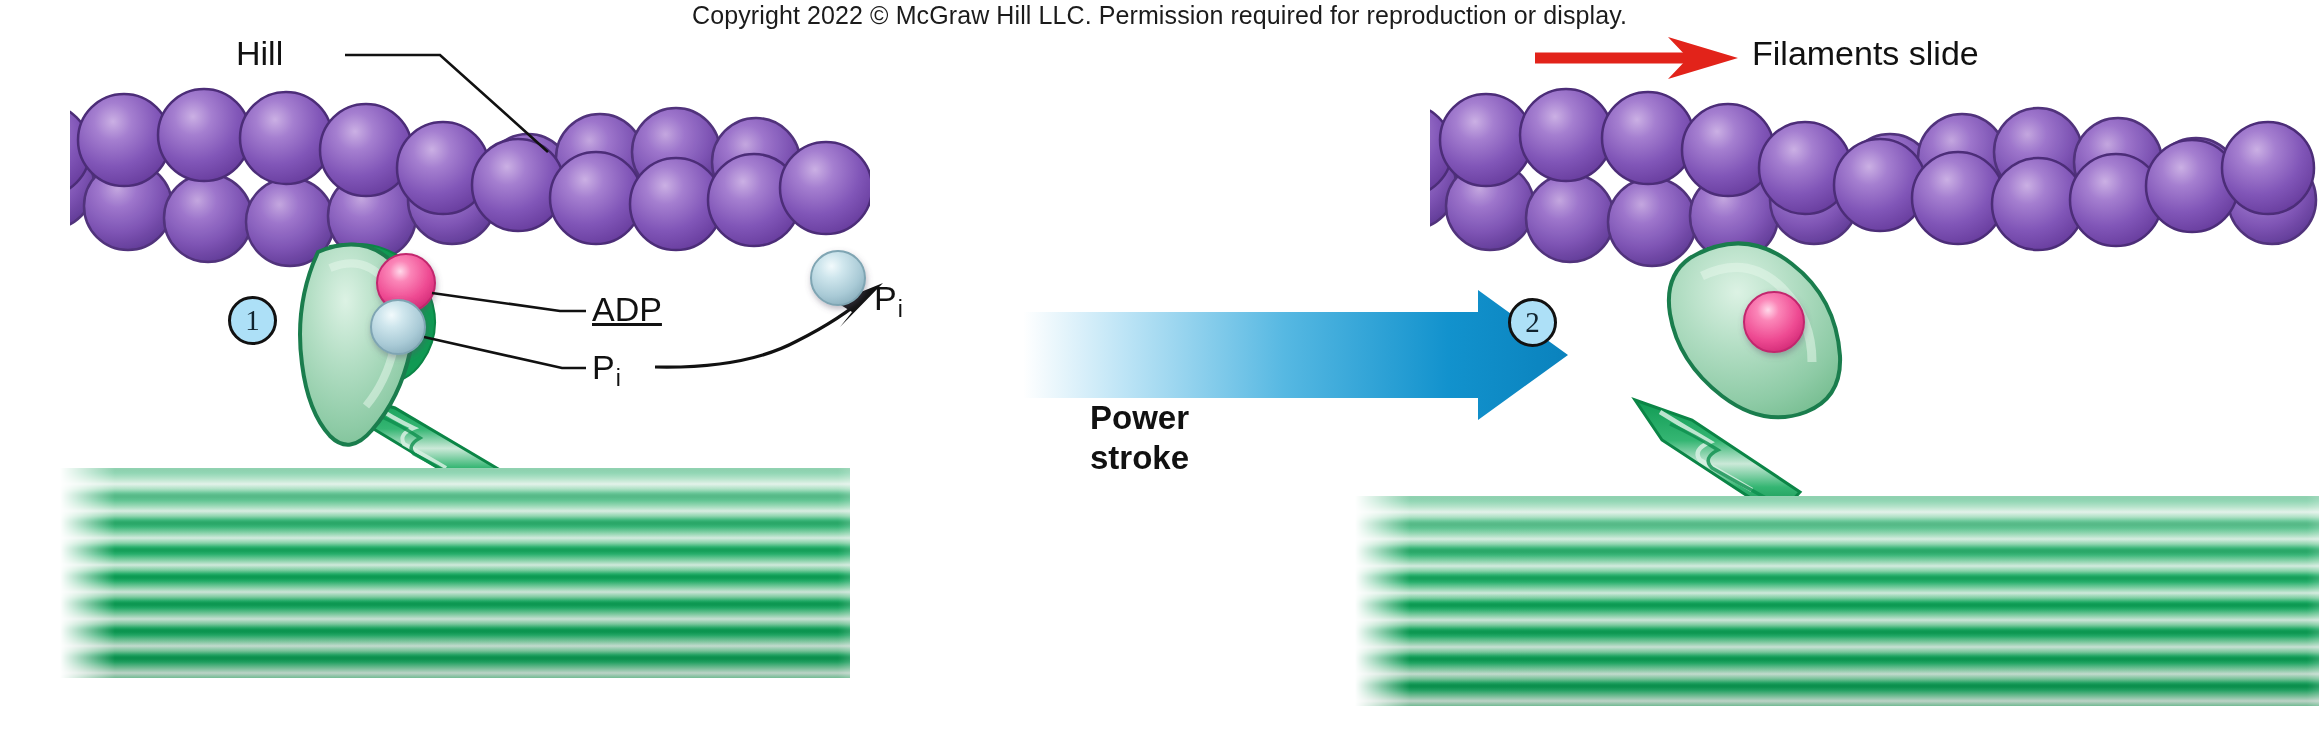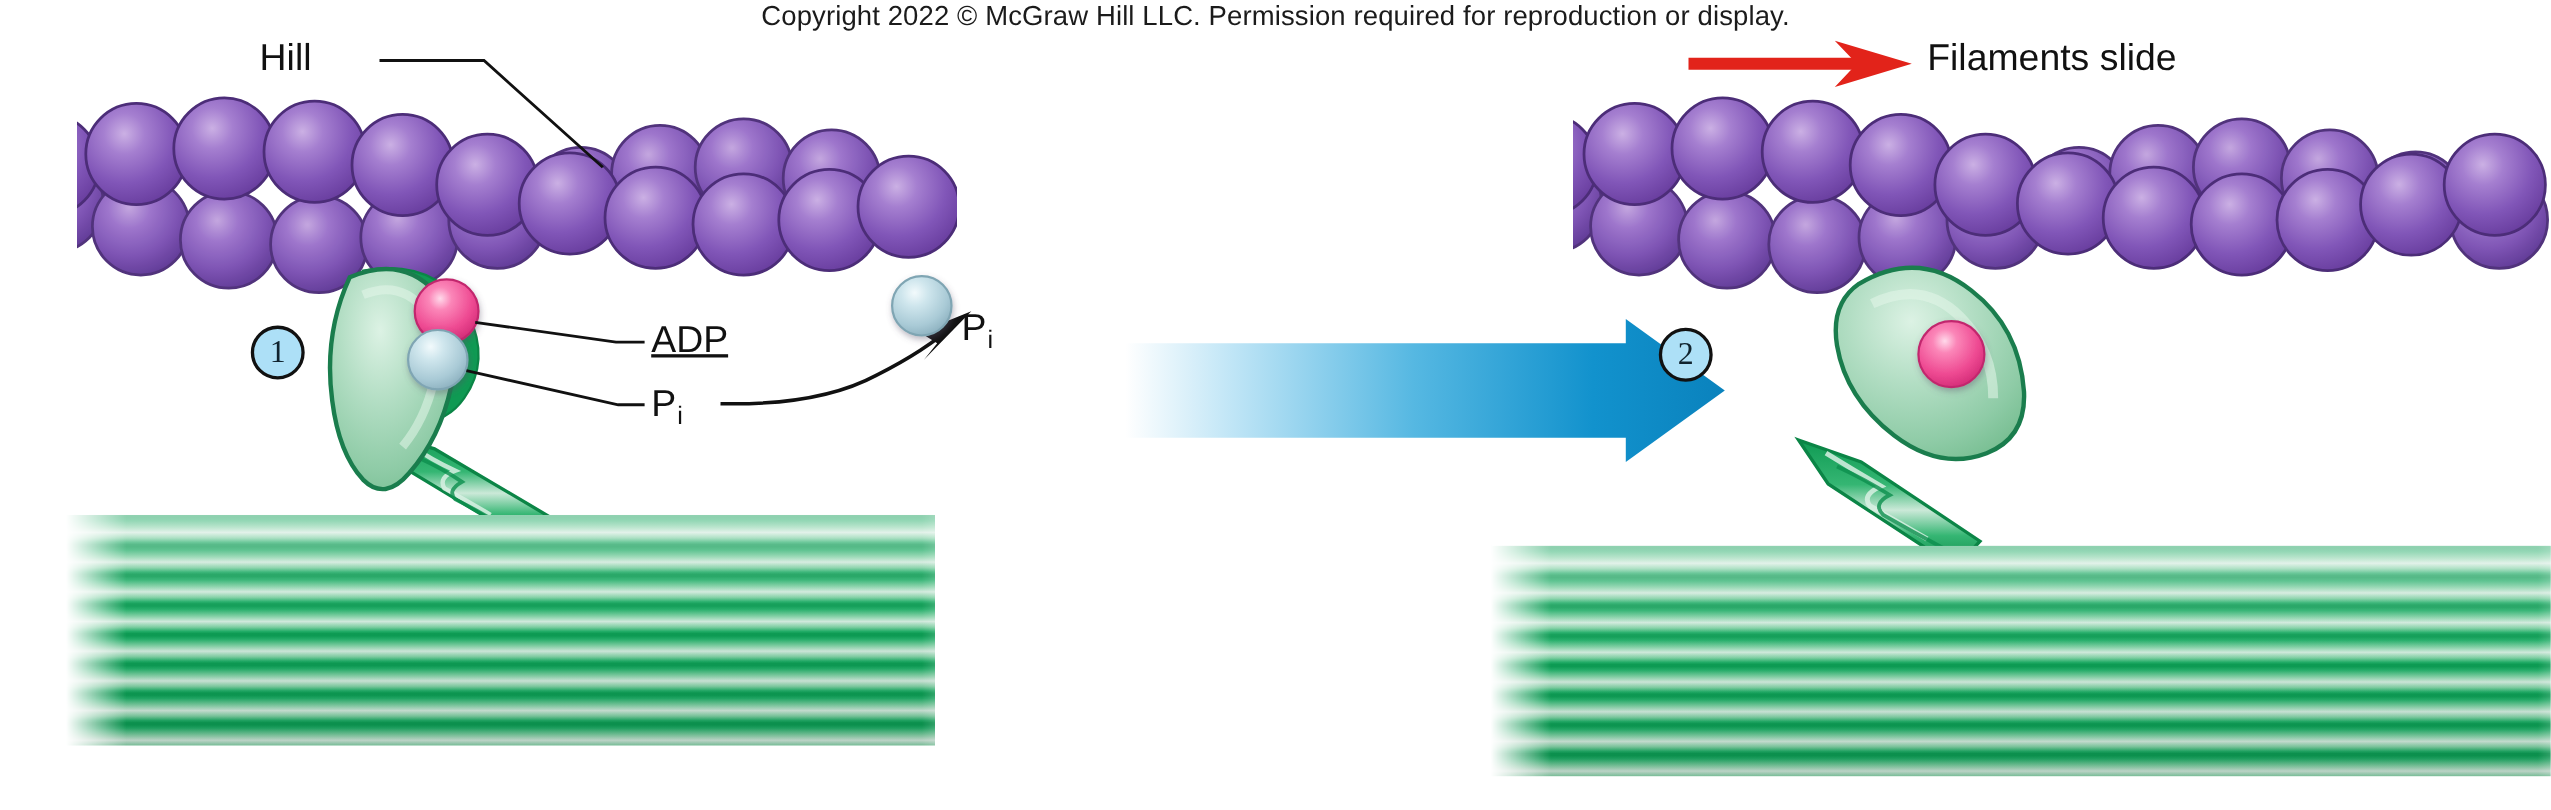--- a/index.html
+++ b/index.html
@@ -287,16 +287,18 @@
   </div>
 
   <div class="lbl" style="left:874px;top:281px;">
     <span>P</span><sub>i</sub>
   </div>
 
   <div class="num-badge" style="left:228px;top:296px;">1</div>
 
   <div class="num-badge" style="left:1508px;top:298px;">2</div>
 
+  <div class="lbl lbl-bold" style="left:1090px;top:398px;">Power
+stroke</div>
 
   <div class="lbl" style="left:1720px;top:36px;margin-left:32px;">Filaments slide</div>
 
 </div>
 
 </body></html>

